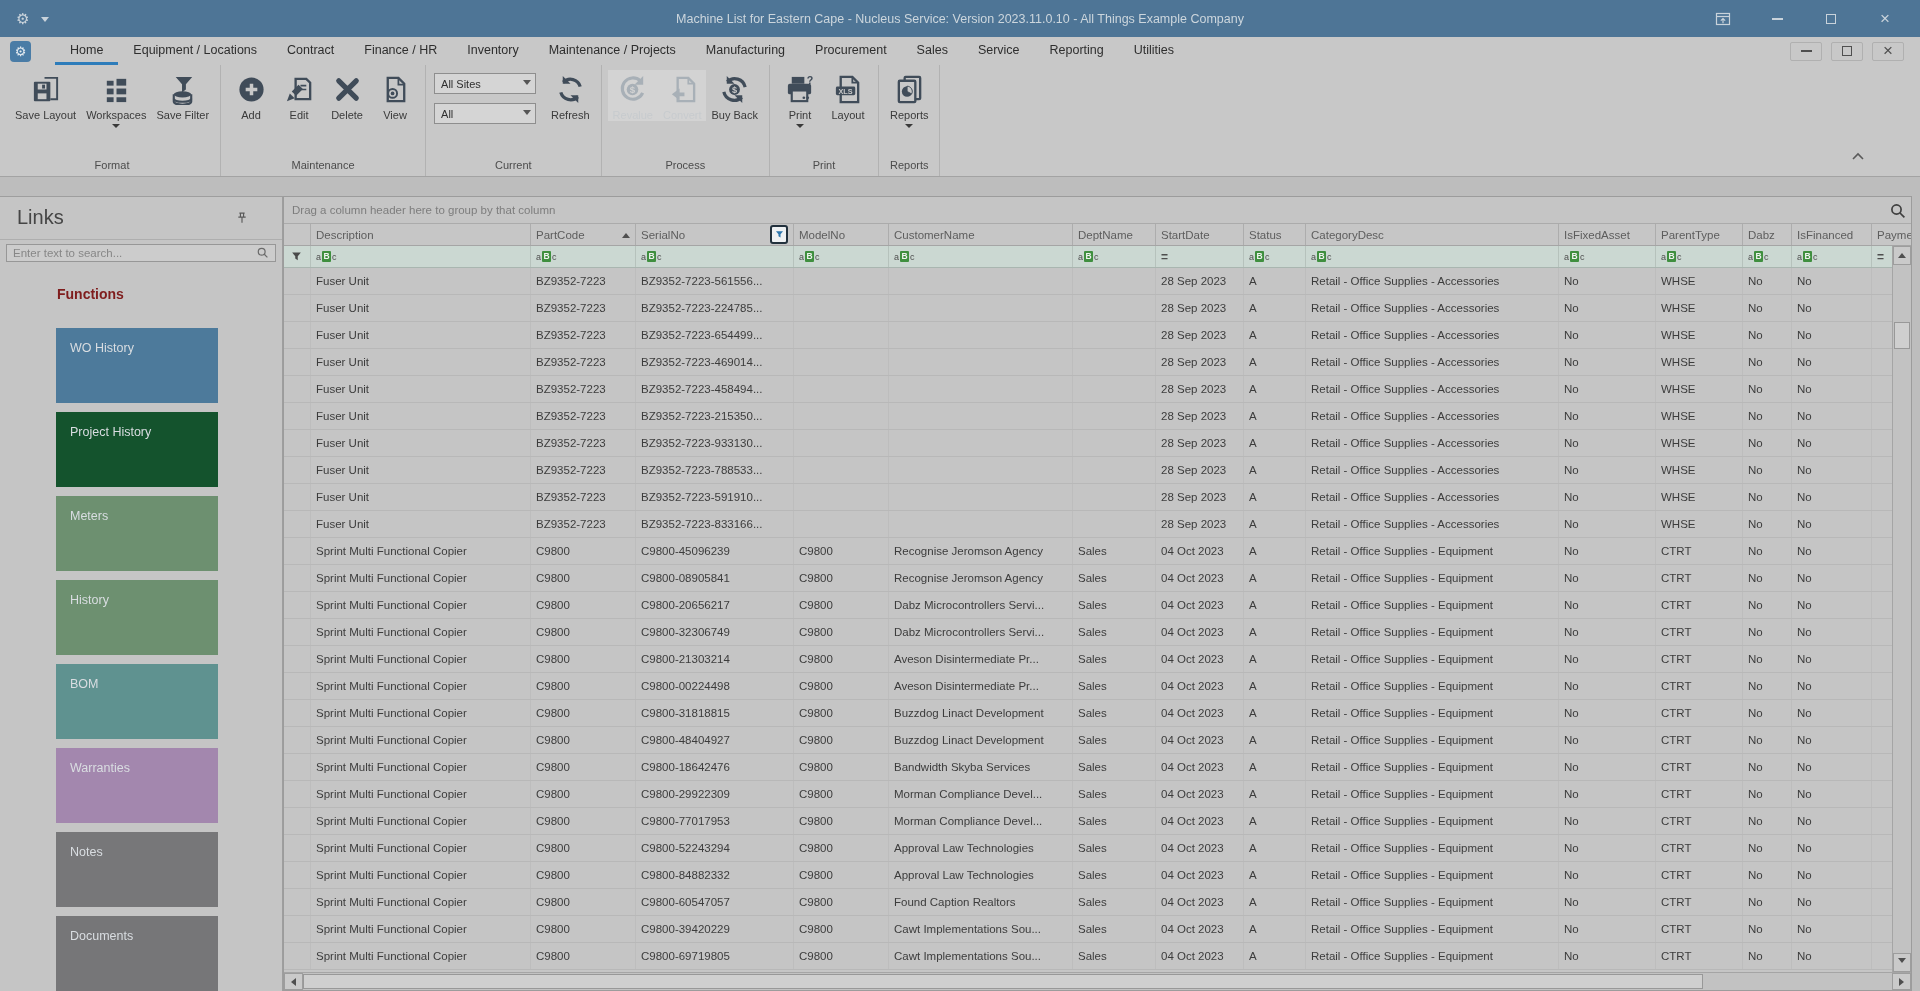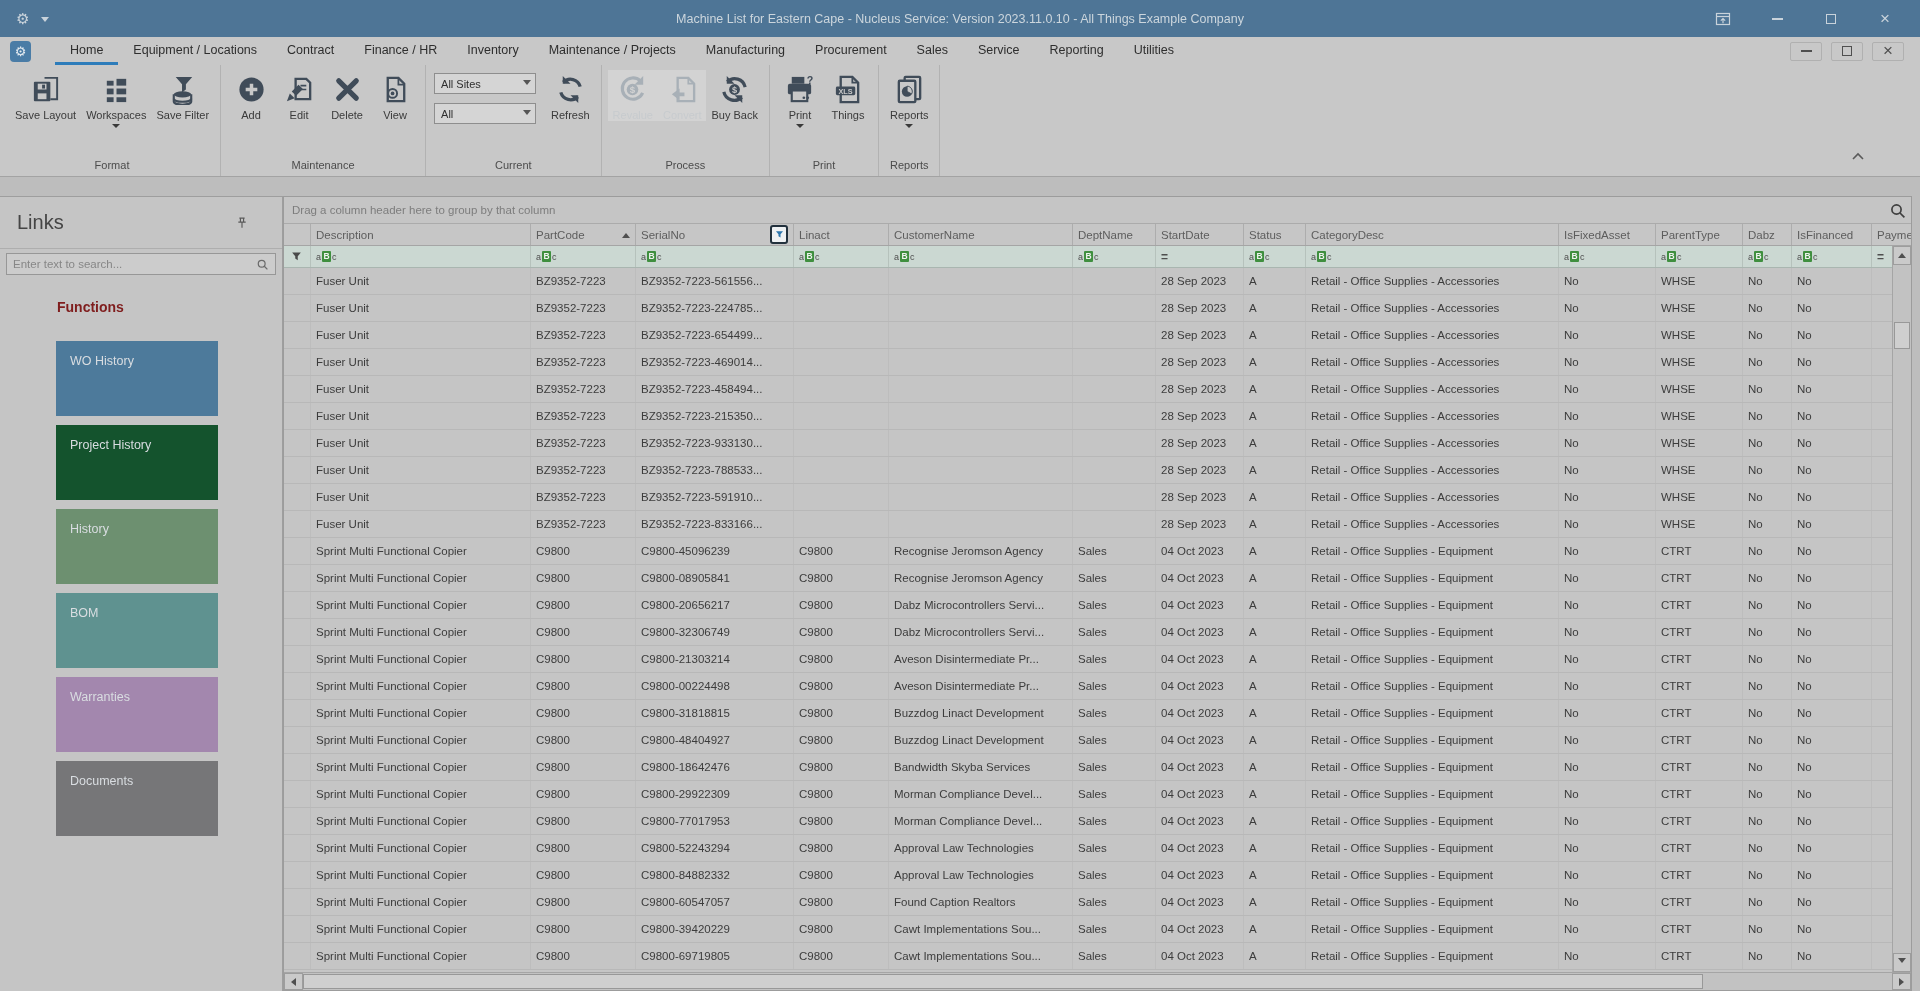--- a/index.html
+++ b/index.html
@@ -338,21 +338,21 @@
           </div>
           <div class="rbtn">
             <span class="icon">
               <svg viewBox="0 0 32 32">
                 <path d="M9 3h12l6 6v20H9z" fill="none" stroke="currentColor" stroke-width="2.4"></path>
                 <path d="M21 3v6h6" fill="none" stroke="currentColor" stroke-width="1.8"></path>
                 <rect x="4" y="13" width="20" height="9" rx="1.5" fill="currentColor"></rect>
                 <text x="14" y="20.4" font-size="7.5" font-weight="bold" text-anchor="middle" fill="#c8c8c8">XLS</text>
               </svg>
             </span>
-            <span class="rbtn-label">Things</span>
+            <span class="rbtn-label">Layout</span>
           </div>
         </div>
         <div class="rgroup-label">Print</div>
       </div>
       <div class="rgroup">
         <div class="rgroup-items">
           <div class="rbtn">
             <span class="icon">
               <svg viewBox="0 0 32 32">
                 <rect x="11" y="3" width="16" height="23" rx="1" fill="none" stroke="currentColor" stroke-width="2.4"></rect>
@@ -392,23 +392,25 @@
         <svg viewBox="0 0 16 16">
             <circle cx="7" cy="7" r="4.2" fill="none" stroke="currentColor" stroke-width="1.5"></circle>
             <path d="M10.2 10.2L14 14" stroke="currentColor" stroke-width="1.5"></path>
           </svg>
       </span>
     </div>
     <div class="sb-functions">Functions</div>
     <div class="tiles">
         <div class="tile" style="background: rgb(77, 122, 155);"><span class="tile-label">WO History</span></div>
         <div class="tile" style="background: #14532d;"><span class="tile-label">Project History</span></div>
+        <div class="tile" style="background: rgb(109, 144, 112);"><span class="tile-label">Meters</span></div>
         <div class="tile" style="background: rgb(109, 144, 112);"><span class="tile-label">History</span></div>
         <div class="tile" style="background: rgb(95, 146, 144);"><span class="tile-label">BOM</span></div>
         <div class="tile" style="background: rgb(163, 135, 174);"><span class="tile-label">Warranties</span></div>
+        <div class="tile" style="background: rgb(119, 119, 121);"><span class="tile-label">Notes</span></div>
         <div class="tile" style="background: rgb(118, 118, 120);"><span class="tile-label">Documents</span></div>
       </div>
   </div>
 
   <div class="gridpanel">
     <div class="group-panel">
       <span>Drag a column header here to group by that column</span>
       <span class="gp-search">
         <svg viewBox="0 0 17 17">
             <circle cx="7.5" cy="7.5" r="4.6" fill="none" stroke="currentColor" stroke-width="1.7"></circle>
@@ -427,21 +429,21 @@
         </div>
         <div class="hcell" style="width: 158px;">
           <span>SerialNo</span>
           <span class="filterbox">
             <svg viewBox="0 0 14 14">
               <path d="M1.5 2h11L8.6 6.8v5l-3.2-2.2v-2.8z" fill="currentColor"></path>
             </svg>
           </span>
         </div>
         <div class="hcell" style="width: 95px;">
-          <span>Linact</span>
+          <span>ModelNo</span>
         </div>
         <div class="hcell" style="width: 184px;">
           <span>CustomerName</span>
         </div>
         <div class="hcell" style="width: 83px;">
           <span>DeptName</span>
         </div>
         <div class="hcell" style="width: 88px;">
           <span>StartDate</span>
         </div>

